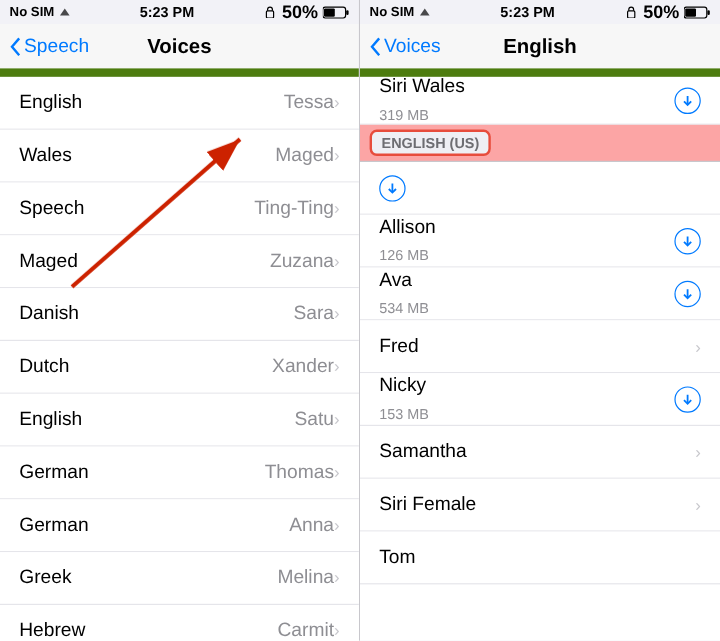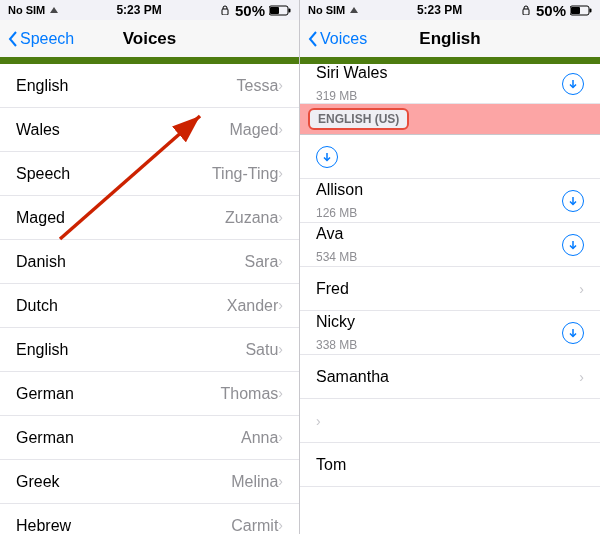--- a/index.html
+++ b/index.html
@@ -394,38 +394,41 @@
     <div class="voice-item">
       <div class="voice-item-info">
         <span class="voice-name">Fred</span>
       </div>
       <span class="chevron">›</span>
     </div>
 
     <div class="voice-item">
       <div class="voice-item-info">
         <span class="voice-name">Nicky</span>
-        <span class="voice-size">338 MB</span>
+        <span class="voice-size">153 MB</span>
       </div>
       <div class="download-icon">
         <svg width="10" height="10" viewBox="0 0 10 10">
             <line x1="5" y1="1" x2="5" y2="8" stroke="#007aff" stroke-width="1.5"></line>
             <polyline points="2,5.5 5,8.5 8,5.5" fill="none" stroke="#007aff" stroke-width="1.5"></polyline>
           </svg>
       </div>
     </div>
 
     <div class="voice-item">
       <div class="voice-item-info">
         <span class="voice-name">Samantha</span>
       </div>
       <span class="chevron">›</span>
     </div>
 
     <div class="voice-item">
+      <div class="voice-item-info">
+        <span class="voice-name">Siri Female</span>
+      </div>
       <span class="chevron">›</span>
     </div>
 
 
 
     <div class="voice-item">
       <div class="voice-item-info">
         <span class="voice-name">Tom</span>
 
       </div>

